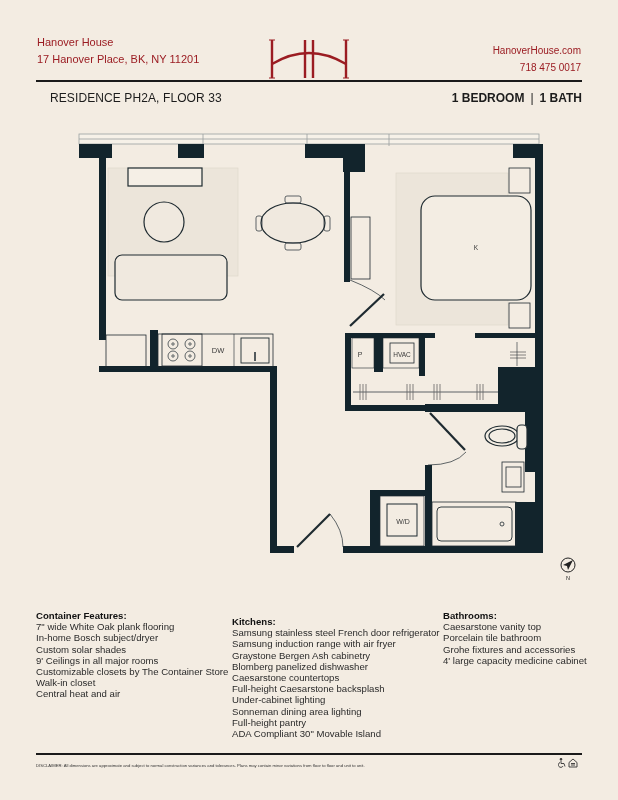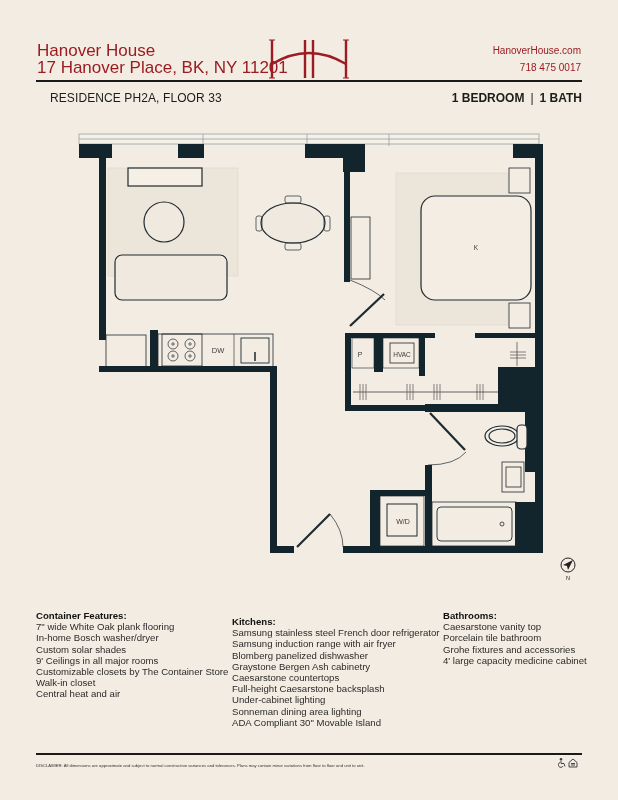--- a/index.html
+++ b/index.html
@@ -1,19 +1,19 @@
 <!DOCTYPE html>
 <html><head>
 <meta charset="utf-8">
 <style>
   html,body{margin:0;padding:0;}
   body{width:618px;height:800px;background:#f3ece2;position:relative;overflow:hidden;font-family:"Liberation Sans",sans-serif;color:#1c1c1c;}
   .abs{position:absolute;}
   .red{color:#9b1c22;}
-  .hdr-left{left:37px;top:42px;font-size:17px;line-height:17px;}
+  .hdr-left{left:37px;top:34px;font-size:11px;line-height:17px;}
   .hdr-right{right:37px;top:42px;font-size:10px;line-height:17px;text-align:right;}
   .logo{left:268px;top:38px;width:80px;width:82px;height:42px;}
   .rule{left:36px;width:546px;height:1.5px;background:#1a1a1a;}
   .res{left:36px;top:91px;font-size:12px;letter-spacing:0.1px;margin-left:14px;}
   .beds{right:36px;top:91px;font-size:12px;font-weight:bold;}
   .beds .sep{font-weight:normal;margin:0 6px;}
   .plan{left:0;top:0;width:618px;height:600px;}
   .feat{font-size:9.6px;line-height:11.2px;color:#2b2b2b;}
   .feat h4{margin:0;font-size:9.6px;font-weight:bold;color:#111;}
   .feat div{white-space:nowrap;}
@@ -193,38 +193,39 @@
   <g>
     <circle cx="568" cy="565" r="7" fill="#f3ece2" stroke="#222" stroke-width="1"></circle>
     <path d="M573 560 L563 565 L567 566 L568 570 Z" fill="#222"></path>
     <text x="568" y="580" font-size="5.5" text-anchor="middle" font-family="Liberation Sans, sans-serif" fill="#222">N</text>
   </g>
 </svg>
 
 <div class="abs feat" style="left:36px;top:610px;">
   <h4>Container Features:</h4>
   <div>7" wide White Oak plank flooring</div>
-  <div>In-home Bosch washer/dryer</div>
+  <div>In-home Bosch subject/dryer</div>
   <div>Custom solar shades</div>
   <div>9' Ceilings in all major rooms</div>
   <div>Customizable closets by The Container Store</div>
   <div>Walk-in closet</div>
   <div>Central heat and air</div>
 </div>
 
 <div class="abs feat" style="left:232px;top:610px;margin-top:6px;">
   <h4>Kitchens:</h4>
   <div>Samsung stainless steel French door refrigerator</div>
   <div>Samsung induction range with air fryer</div>
+  <div>Graystone Bergen Ash cabinetry</div>
   <div>Blomberg panelized dishwasher</div>
-  <div>Graystone Bergen Ash cabinetry</div>
   <div>Caesarstone countertops</div>
   <div>Full-height Caesarstone backsplash</div>
   <div>Under-cabinet lighting</div>
   <div>Sonneman dining area lighting</div>
+  <div>Full-height pantry</div>
   <div>ADA Compliant 30" Movable Island</div>
 </div>
 
 <div class="abs feat" style="left:443px;top:610px;">
   <h4>Bathrooms:</h4>
   <div>Caesarstone vanity top</div>
   <div>Porcelain tile bathroom</div>
   <div>Grohe fixtures and accessories</div>
   <div>4' large capacity medicine cabinet</div>
 </div>

